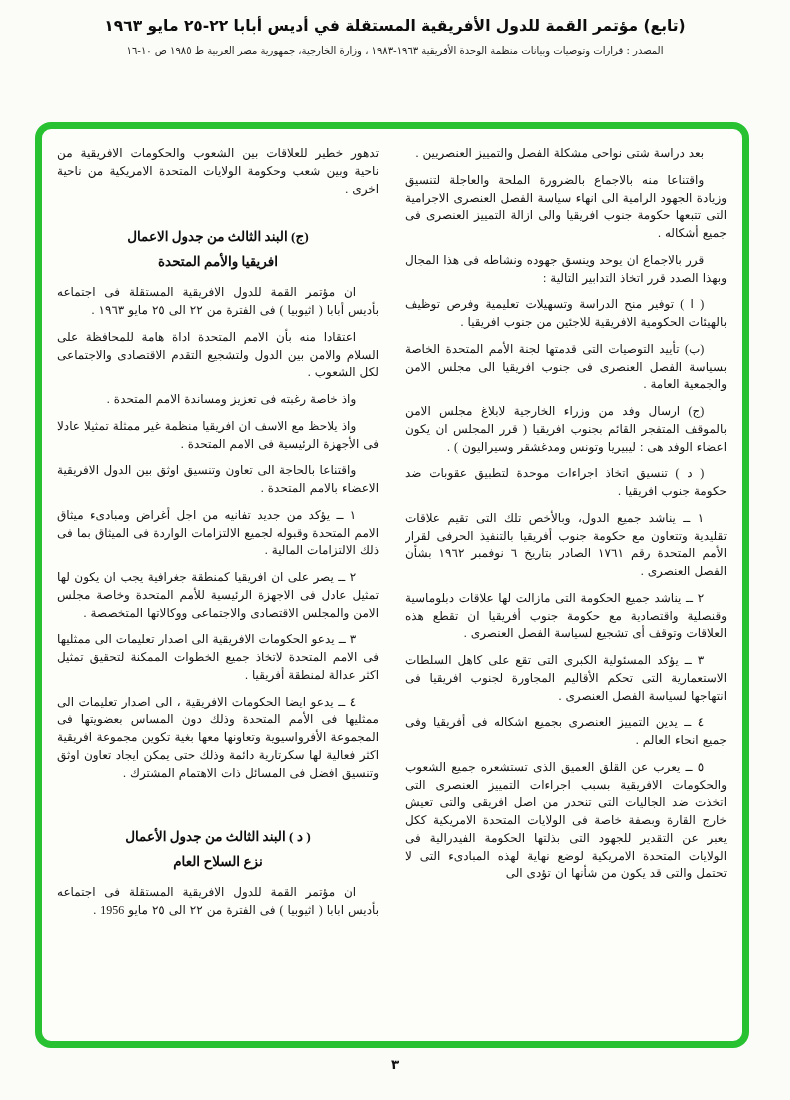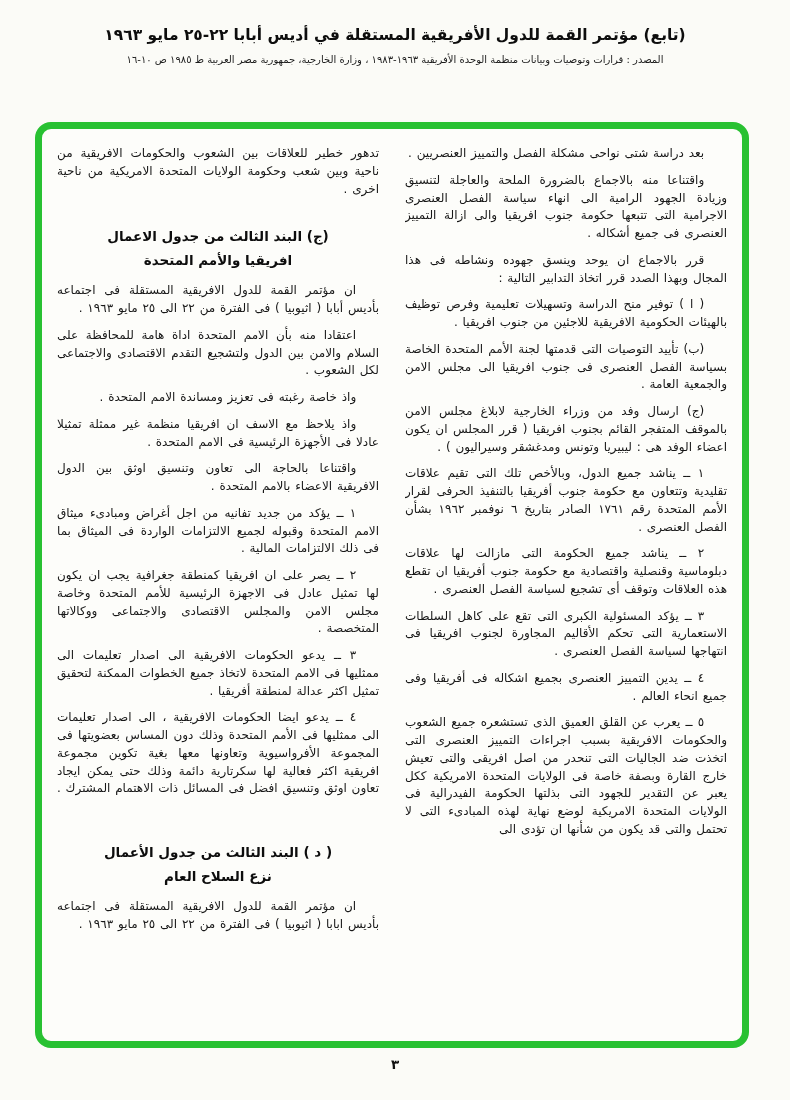--- a/index.html
+++ b/index.html
@@ -2,30 +2,30 @@
 <html lang="ar"><head>
 <meta charset="utf-8">
 <style>
   html,body{margin:0;padding:0;}
   body{
     width:790px;height:1100px;position:relative;
     background:#fbfbf7;
     font-family:"DejaVu Sans",sans-serif;
     color:#141414;
   }
-  .header{ text-align:center; padding-top:26px; direction:rtl; }
+  .header{ text-align:center; padding-top:17px; direction:rtl; }
   .doc-title{ font-size:15.5px; font-weight:bold; color:#0d0d0d; letter-spacing:0; }
   .doc-source{ font-size:10px; font-weight:normal; margin-top:10px; color:#1c1c1c; }
   .frame{
     position:absolute; left:35px; top:122px; width:714px; height:926px;
     box-sizing:border-box; border:7px solid #28c132; border-radius:16px;
     background:#fdfdfa;
     display:flex; direction:rtl; gap:26px; padding:16px 15px 12px;
   }
-  .col{ flex:1 1 0; min-width:0; direction:rtl; text-align:justify; overflow:hidden; }
+  .col{ flex:1 1 0; min-width:0; direction:rtl; text-align:justify; overflow:hidden;font-family:Liberation Serif, serif; }
   .para{
     font-size:12px; line-height:1.48; margin:0 0 9px; text-indent:1.9em;
     color:#171717; word-spacing:1px;
   }
   .para.noindent{ text-indent:0; }
   .hd{
     font-weight:bold; text-align:center; font-size:13.5px;
     margin:30px 0 8px; text-indent:0; color:#0d0d0d;
   }
   .hd + .hd{ margin-top:0; margin-bottom:14px; }
@@ -44,20 +44,21 @@
 </div>
 
 <div class="frame" style="border-color: rgb(40, 193, 50);">
   <div class="col">
       <div class="para">بعد دراسة شتى نواحى مشكلة الفصل والتمييز العنصريين .</div>
       <div class="para">واقتناعا منه بالاجماع بالضرورة الملحة والعاجلة لتنسيق وزيادة الجهود الرامية الى انهاء سياسة الفصل العنصرى الاجرامية التى تتبعها حكومة جنوب افريقيا والى ازالة التمييز العنصرى فى جميع أشكاله .</div>
       <div class="para">قرر بالاجماع ان يوحد وينسق جهوده ونشاطه فى هذا المجال وبهذا الصدد قرر اتخاذ التدابير التالية :</div>
       <div class="para">( ا ) توفير منح الدراسة وتسهيلات تعليمية وفرص توظيف بالهيئات الحكومية الافريقية للاجئين من جنوب افريقيا .</div>
       <div class="para">(ب) تأييد التوصيات التى قدمتها لجنة الأمم المتحدة الخاصة بسياسة الفصل العنصرى فى جنوب افريقيا الى مجلس الامن والجمعية العامة .</div>
       <div class="para">(ج) ارسال وفد من وزراء الخارجية لابلاغ مجلس الامن بالموقف المتفجر القائم بجنوب افريقيا ( قرر المجلس ان يكون اعضاء الوفد هى : ليبيريا وتونس ومدغشقر وسيراليون ) .</div>
+      <div class="para">( د ) تنسيق اتخاذ اجراءات موحدة لتطبيق عقوبات ضد حكومة جنوب افريقيا .</div>
       <div class="para">١ ــ يناشد جميع الدول، وبالأخص تلك التى تقيم علاقات تقليدية وتتعاون مع حكومة جنوب أفريقيا بالتنفيذ الحرفى لقرار الأمم المتحدة رقم ١٧٦١ الصادر بتاريخ ٦ نوفمبر ١٩٦٢ بشأن الفصل العنصرى .</div>
       <div class="para">٢ ــ يناشد جميع الحكومة التى مازالت لها علاقات دبلوماسية وقنصلية واقتصادية مع حكومة جنوب أفريقيا ان تقطع هذه العلاقات وتوقف أى تشجيع لسياسة الفصل العنصرى .</div>
       <div class="para">٣ ــ يؤكد المسئولية الكبرى التى تقع على كاهل السلطات الاستعمارية التى تحكم الأقاليم المجاورة لجنوب افريقيا فى انتهاجها لسياسة الفصل العنصرى .</div>
       <div class="para">٤ ــ يدين التمييز العنصرى بجميع اشكاله فى أفريقيا وفى جميع انحاء العالم .</div>
       <div class="para">٥ ــ يعرب عن القلق العميق الذى تستشعره جميع الشعوب والحكومات الافريقية بسبب اجراءات التمييز العنصرى التى اتخذت ضد الجاليات التى تنحدر من اصل افريقى والتى تعيش خارج القارة وبصفة خاصة فى الولايات المتحدة الامريكية ككل يعبر عن التقدير للجهود التى بذلتها الحكومة الفيدرالية فى الولايات المتحدة الامريكية لوضع نهاية لهذه المبادىء التى لا تحتمل والتى قد يكون من شأنها ان تؤدى الى</div>
     </div>
   <div class="col">
       <div class="para noindent">تدهور خطير للعلاقات بين الشعوب والحكومات الافريقية من ناحية وبين شعب وحكومة الولايات المتحدة الامريكية من ناحية اخرى .</div>
       <div class="hd">(ج) البند الثالث من جدول الاعمال</div>
       <div class="hd">افريقيا والأمم المتحدة</div>
@@ -65,17 +66,17 @@
       <div class="para">اعتقادا منه بأن الامم المتحدة اداة هامة للمحافظة على السلام والامن بين الدول ولتشجيع التقدم الاقتصادى والاجتماعى لكل الشعوب .</div>
       <div class="para">واذ خاصة رغبته فى تعزيز ومساندة الامم المتحدة .</div>
       <div class="para">واذ يلاحظ مع الاسف ان افريقيا منظمة غير ممثلة تمثيلا عادلا فى الأجهزة الرئيسية فى الامم المتحدة .</div>
       <div class="para">واقتناعا بالحاجة الى تعاون وتنسيق اوثق بين الدول الافريقية الاعضاء بالامم المتحدة .</div>
       <div class="para">١ ــ يؤكد من جديد تفانيه من اجل أغراض ومبادىء ميثاق الامم المتحدة وقبوله لجميع الالتزامات الواردة فى الميثاق بما فى ذلك الالتزامات المالية .</div>
       <div class="para">٢ ــ يصر على ان افريقيا كمنطقة جغرافية يجب ان يكون لها تمثيل عادل فى الاجهزة الرئيسية للأمم المتحدة وخاصة مجلس الامن والمجلس الاقتصادى والاجتماعى ووكالاتها المتخصصة .</div>
       <div class="para">٣ ــ يدعو الحكومات الافريقية الى اصدار تعليمات الى ممثليها فى الامم المتحدة لاتخاذ جميع الخطوات الممكنة لتحقيق تمثيل اكثر عدالة لمنطقة أفريقيا .</div>
       <div class="para">٤ ــ يدعو ايضا الحكومات الافريقية ، الى اصدار تعليمات الى ممثليها فى الأمم المتحدة وذلك دون المساس بعضويتها فى المجموعة الأفرواسيوية وتعاونها معها بغية تكوين مجموعة افريقية اكثر فعالية لها سكرتارية دائمة وذلك حتى يمكن ايجاد تعاون اوثق وتنسيق افضل فى المسائل ذات الاهتمام المشترك .</div>
       <div class="hd gap">( د ) البند الثالث من جدول الأعمال</div>
       <div class="hd">نزع السلاح العام</div>
-      <div class="para">ان مؤتمر القمة للدول الافريقية المستقلة فى اجتماعه بأديس ابابا ( اثيوبيا ) فى الفترة من ٢٢ الى ٢٥ مايو ١٩٦٣ .</div>
+      <div class="para">ان مؤتمر القمة للدول الافريقية المستقلة فى اجتماعه بأديس ابابا ( اثيوبيا ) فى الفترة من ٢٢ الى ٢٥ مايو 1956 .</div>
     </div>
 </div>
 
 <div class="pagenum">٣</div>
 
 </body></html>

